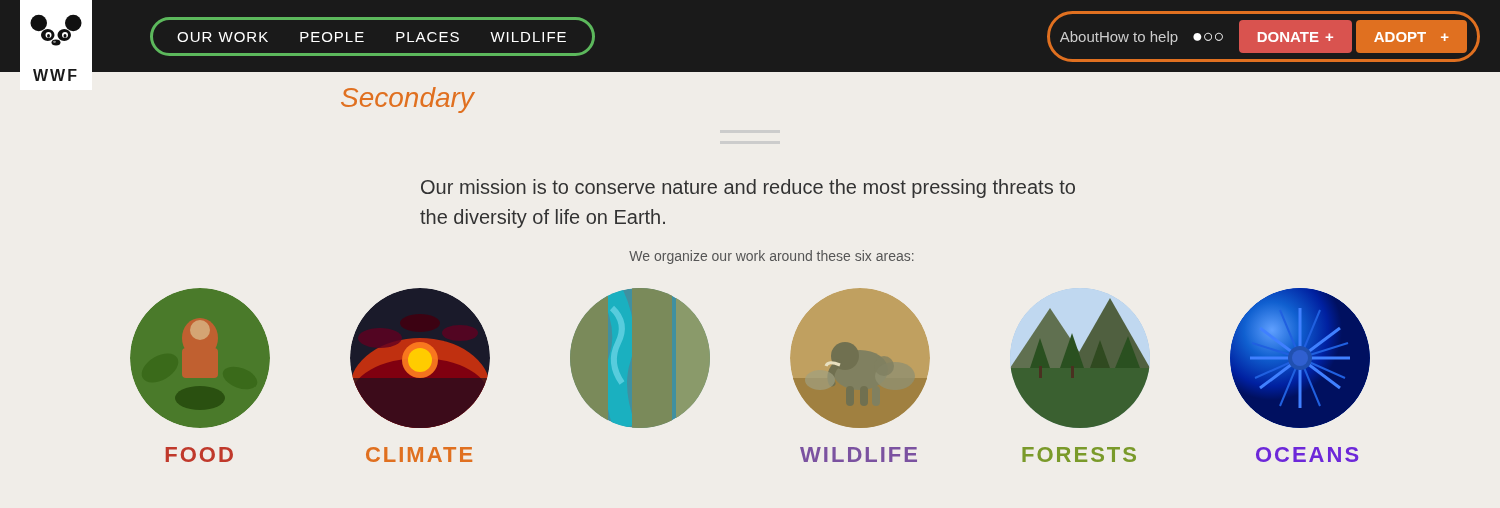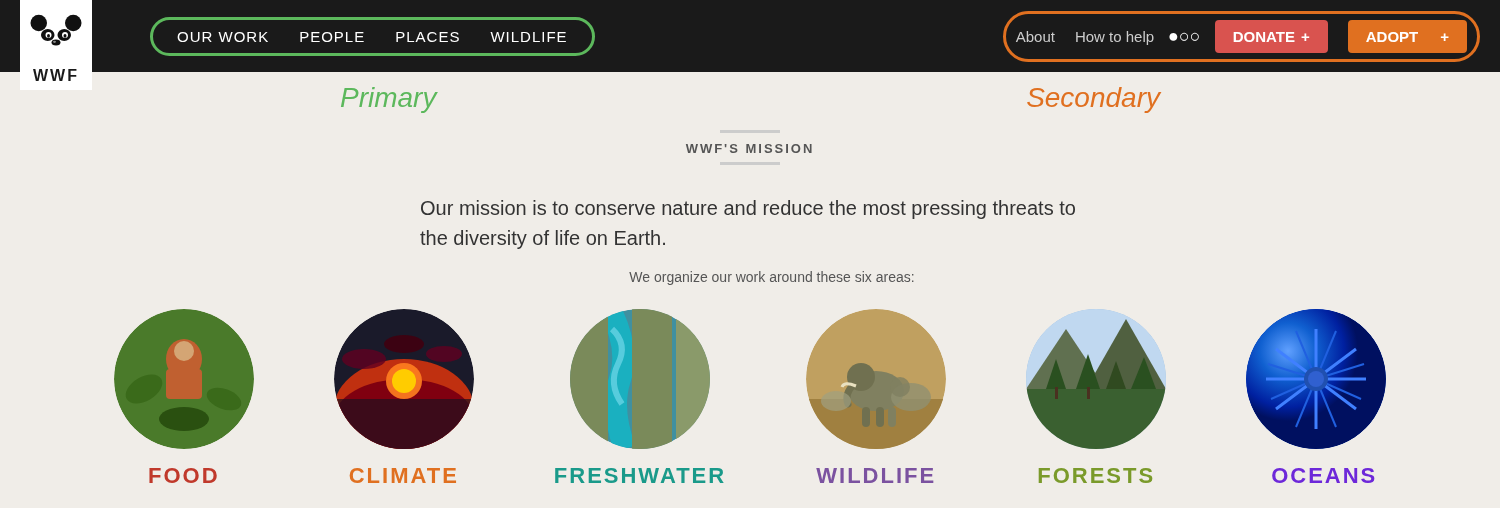--- a/index.html
+++ b/index.html
@@ -58,21 +58,20 @@
       margin-left: auto;
       display: flex;
       align-items: center;
       gap: 0;
       border: 3px solid #e07020;
       border-radius: 28px;
       padding: 6px 10px;
     }
     .secondary-nav .text-links {
       display: flex;
-      gap: 20px;
       margin-right: 14px;
     }
     .secondary-nav .text-links a {
       color: #ccc;
       text-decoration: none;
       font-size: 15px;
     }
     .search-icon {
       color: #fff;
       font-size: 18px;
@@ -94,24 +93,24 @@
     }
     .btn-adopt {
       background: #e07020;
       color: #fff;
       border: none;
       padding: 8px 18px;
       font-size: 15px;
       font-weight: 700;
       border-radius: 4px;
       cursor: pointer;
-      margin-left: 20px;
-      display: flex;
-      align-items: center;
-      gap: 22px;
+      margin-left: 4px;
+      display: flex;
+      align-items: center;
+      gap: 14px;
     }
 
     
     .nav-labels {
       display: flex;
       justify-content: space-between;
       padding: 10px 340px 6px 340px;
     }
     .label-primary {
       color: #5cb85c;
@@ -240,27 +239,25 @@
       <span>+</span>
     </button>
     <button class="btn-adopt">
       <span>ADOPT</span>
       <span>+</span>
     </button>
   </div>
 </nav>
 
 <div class="nav-labels">
-  <span class="label-primary">Primary</span>
   <span class="label-secondary">Secondary</span>
 </div>
 
 <div class="mission-section">
   <div class="divider-line"></div>
-  <p class="mission-title">WWF'S MISSION</p>
   <div class="divider-line"></div>
 </div>
 
 <p class="mission-text" style="text-align:left; padding-left:220px; padding-right:220px; margin-bottom:16px;">Our mission is to conserve nature and reduce the most pressing threats to the diversity of life on Earth.</p>
 
 <p class="organize-text" style="text-align:center;padding-left:44px;">We organize our work around these six areas:</p>
 
 <div class="circles-row">
 
   <div class="circle-item">
@@ -308,21 +305,20 @@
 
         <path d="M40 0 Q60 40 50 70 Q40 100 55 140" stroke="#1ab0c0" stroke-width="22" fill="none"></path>
 
         <rect x="0" y="0" width="38" height="140" fill="#7a8a5a"></rect>
         <rect x="62" y="0" width="40" height="140" fill="#7a8a5a"></rect>
         <rect x="106" y="0" width="34" height="140" fill="#8a9a6a"></rect>
 
         <path d="M42 20 Q58 35 48 55 Q38 75 52 95" stroke="#80e0f0" stroke-width="6" fill="none" opacity="0.6"></path>
       </svg>
     </div>
-    <span class="circle-label freshwater-color">FRESHWATER</span>
   </div>
 
   <div class="circle-item">
     <div class="circle-img">
       <svg width="140" height="140" viewBox="0 0 140 140" xmlns="http://www.w3.org/2000/svg">
         <circle cx="70" cy="70" r="70" fill="#c0a060"></circle>
 
         <rect x="0" y="90" width="140" height="50" fill="#a08040"></rect>
 
         <ellipse cx="70" cy="82" rx="28" ry="20" fill="#808060"></ellipse>

